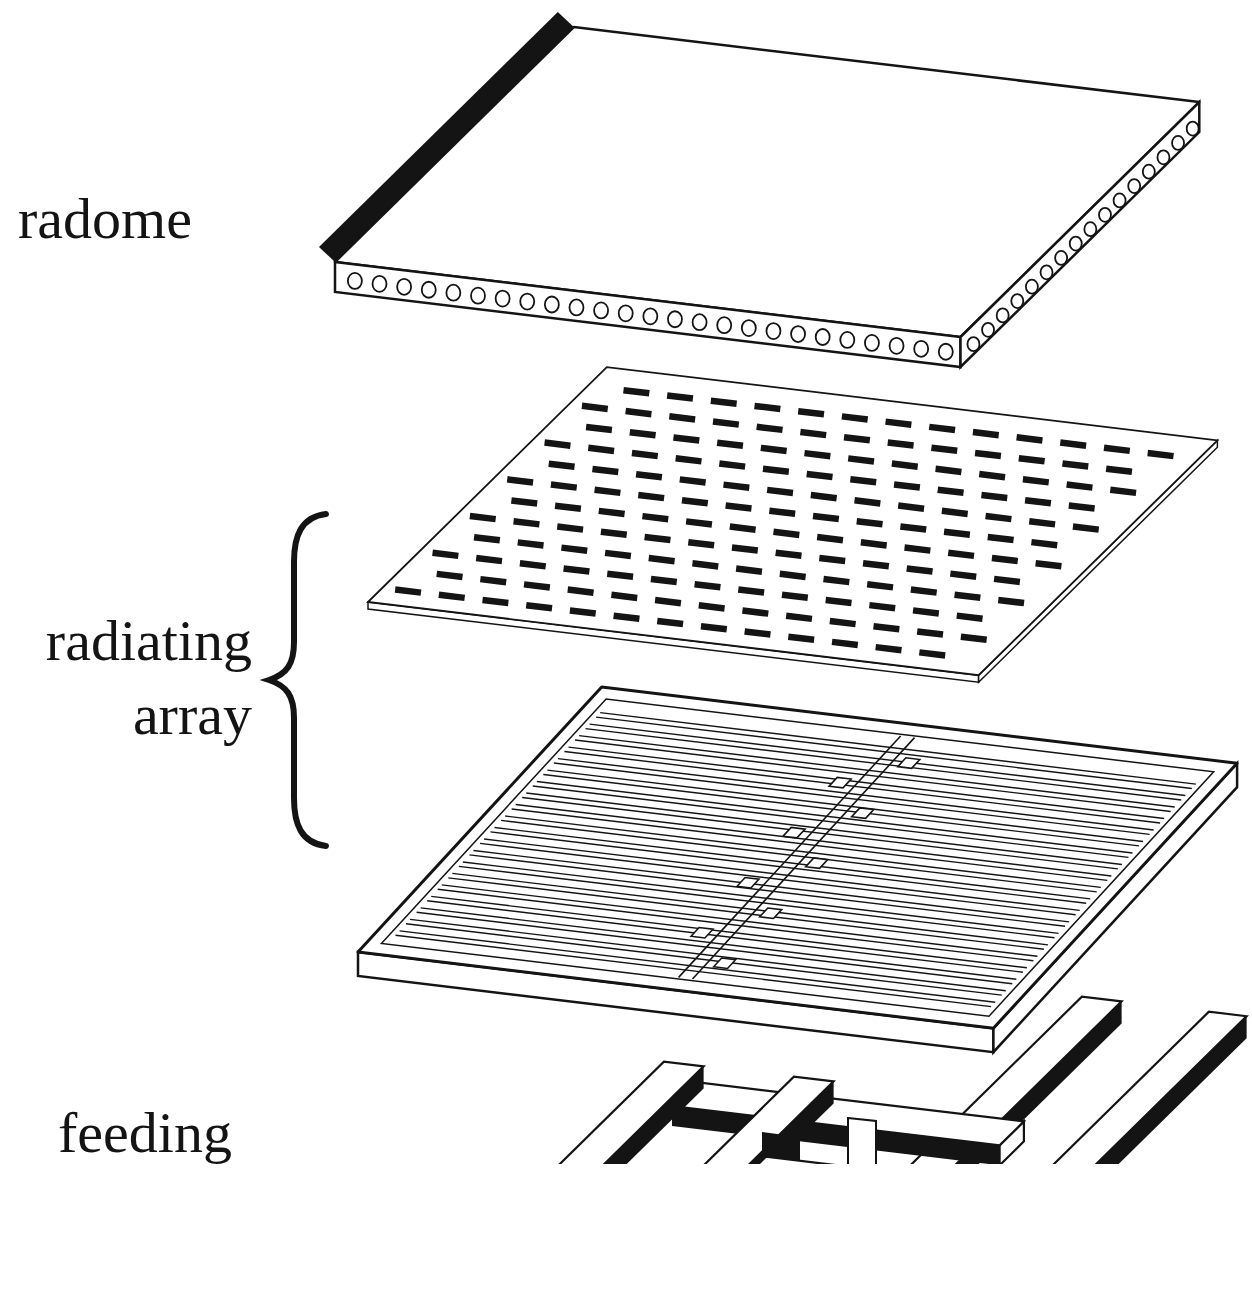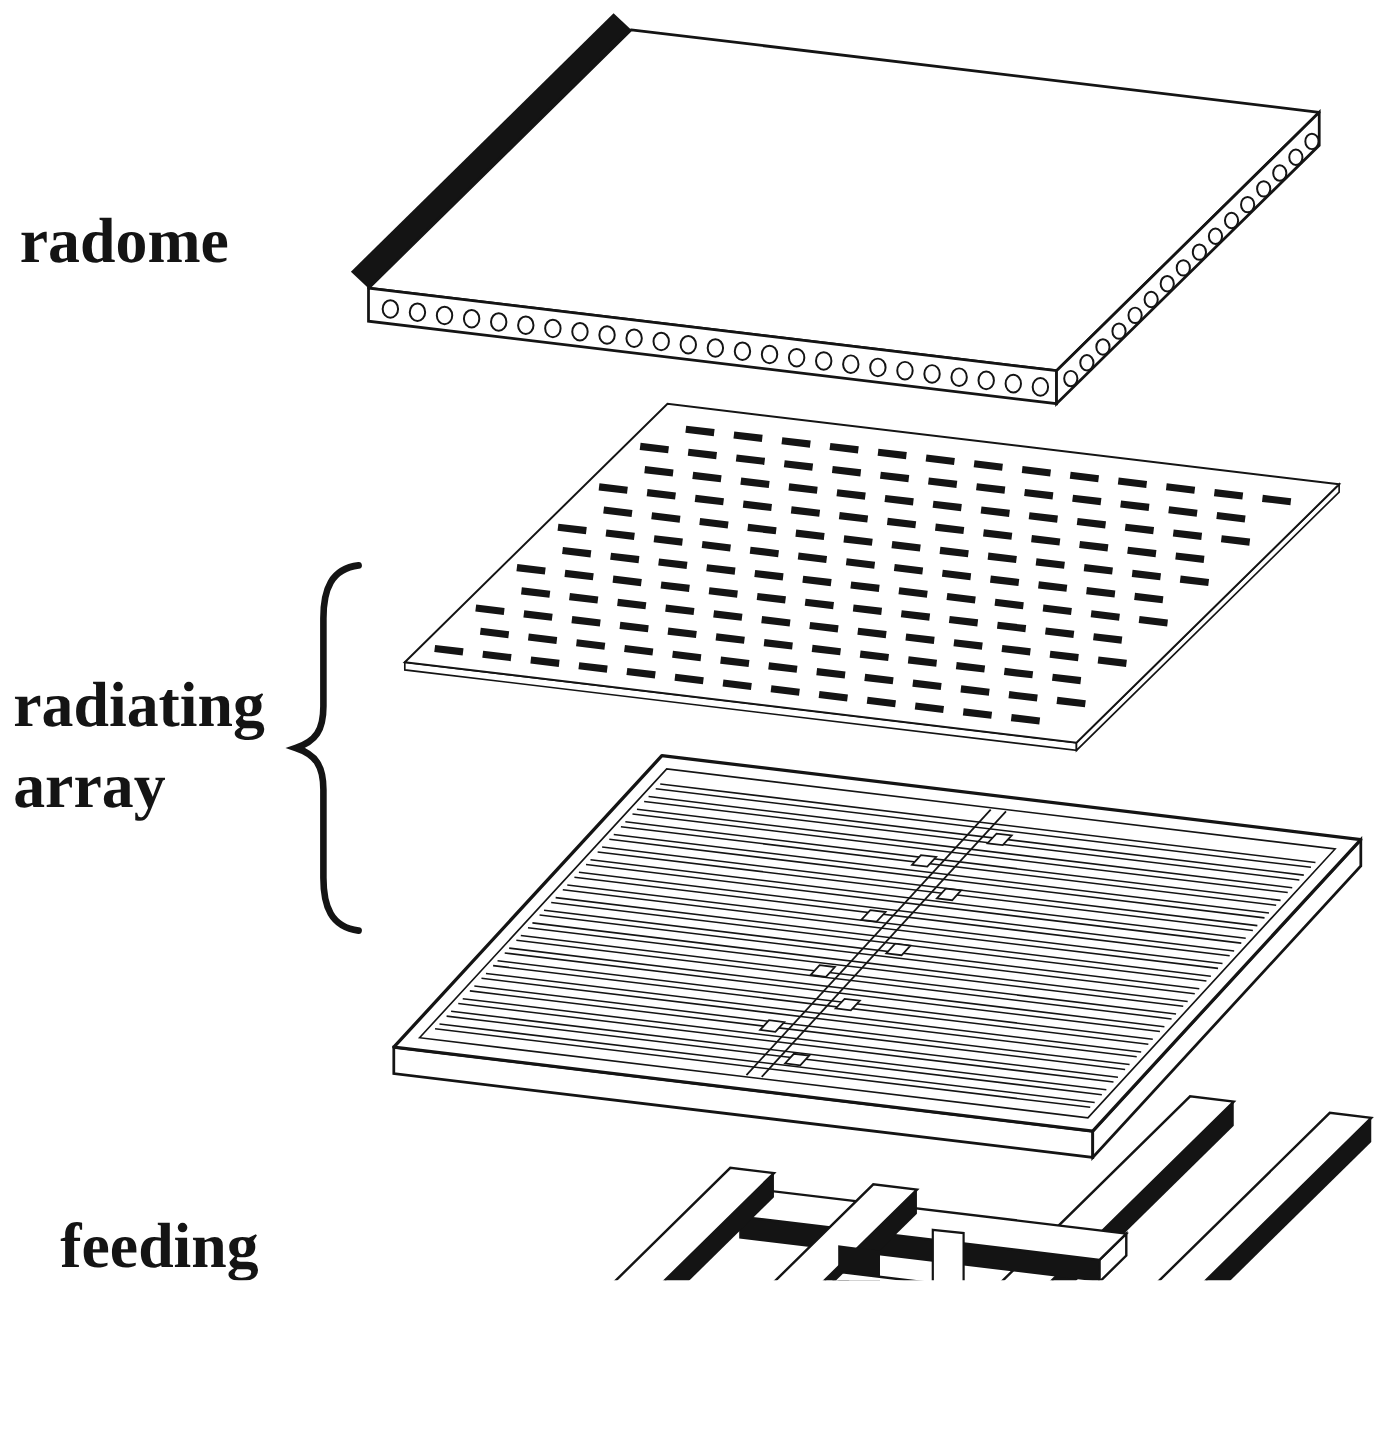--- a/index.html
+++ b/index.html
@@ -1,28 +1,28 @@
 <!DOCTYPE html>
 <html><head>
 <meta charset="utf-8">
 <style>
   :root{ --ink:#141414; --paper:#ffffff; }
   html,body{ margin:0; padding:0; background:var(--paper); }
   .figure{
     position:relative; width:1252px; height:1164px;
     background:var(--paper); overflow:hidden;
-    font-family:"Liberation Serif", serif; color:var(--ink);font-weight:bold;
+    font-family:"Liberation Serif", serif; color:var(--ink);
   }
   .figure svg{ position:absolute; left:0; top:0; }
   .layer-label{
     position:absolute; font-size:58px; line-height:1.28; color:var(--ink);
     white-space:normal;
   }
   .label-radome{ left:18px; top:182px; width:260px; }
-  .label-radiating{ left:12px; top:604px; width:252px; text-align:left; }
+  .label-radiating{ left:0px; top:604px; width:252px; text-align:right; }
   .label-feeding{ left:16px; top:1096px; width:258px; text-align:center; }
 </style>
 </head>
 <body style="--ink: #141414; --paper: #ffffff;">
 
 <div class="figure">
 
   <svg width="1252" height="1311" viewBox="0 0 1252 1311">
     <g id="g-radome">
         <polygon points="335.0,262.0 573.8,27.1 557.8,12.1 319.0,247.0" fill="#141414"></polygon>

